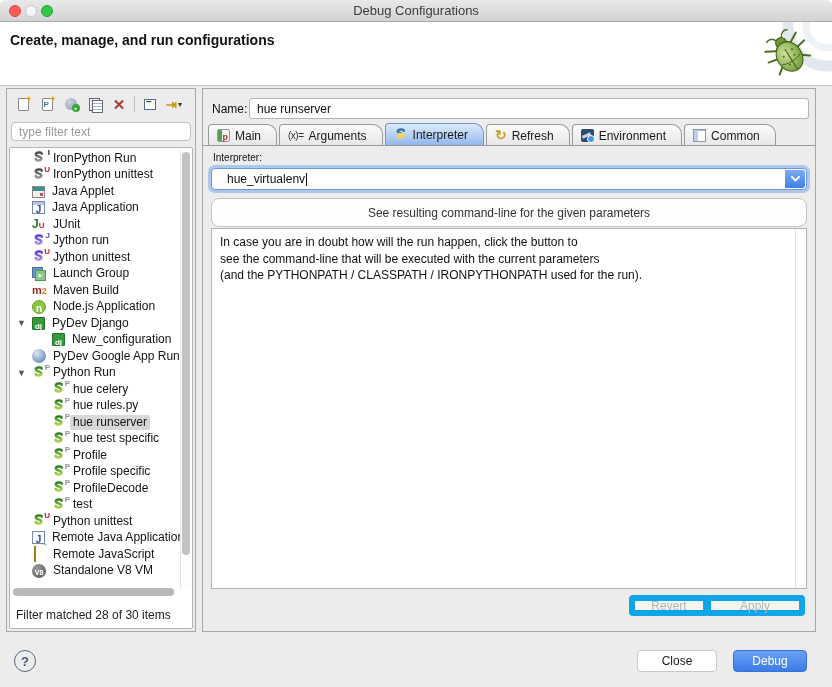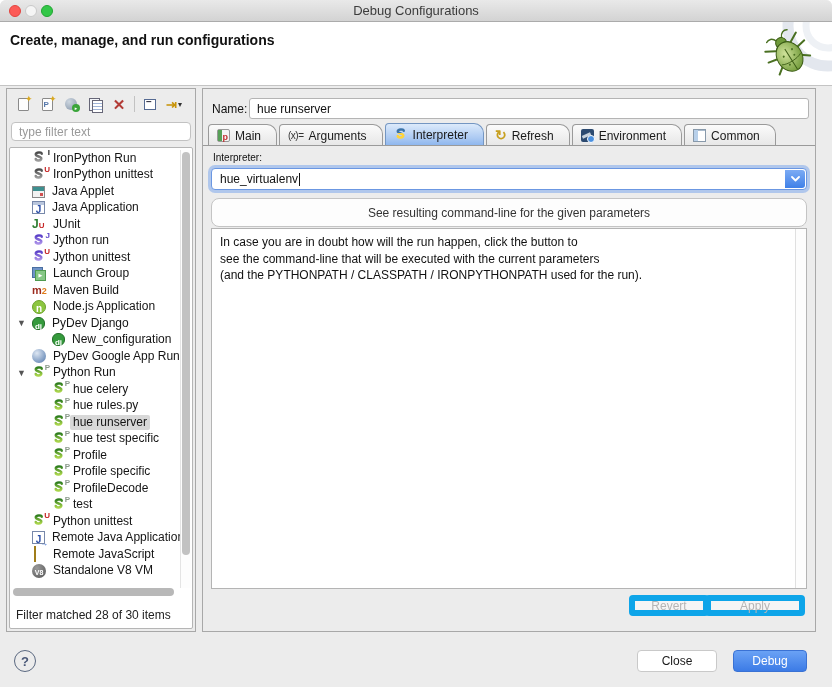--- a/index.html
+++ b/index.html
@@ -75,21 +75,21 @@
   .ic-javaapp { width:13px; height:13px; background:#fff; border:1px solid #7788aa; text-align:center; }
   .ic-javaapp b { font-size:10px; color:#2b4ea8; line-height:12px; }
   .ic-javaapp:before { content:""; position:absolute; left:0; top:0; right:0; height:3px; background:#b9c6dd; }
   .ic-junit b { font-size:12px; color:#2f7d32; } .ic-junit i { font-size:8px; color:#c62828; font-style:normal; font-weight:bold; }
   .ic-lg:before { content:""; position:absolute; left:0; top:0; width:9px; height:9px; background:#6f93c8; border:1px solid #4a6ea0; }
   .ic-lg:after { content:"▶"; position:absolute; right:0; bottom:0; width:9px; height:9px; background:#86c886;
                  border:1px solid #4f9a4f; color:#fff; font-size:5px; line-height:9px; text-align:center; }
   .ic-maven b { font-size:11px; color:#9c2b1e; } .ic-maven i { font-size:9px; color:#e07b1a; font-style:normal; font-weight:bold; }
   .ic-node { width:14px; height:14px; border-radius:50%; background:#8cc63f; border:1px solid #6da32c; text-align:center; }
   .ic-node b { color:#fff; font-size:10px; line-height:13px; }
-  .ic-dj { width:13px; height:13px; border-radius:6px; background:#359a3c; border:1px solid #237029; text-align:center; }
+  .ic-dj { width:13px; height:13px; border-radius:1px; background:#359a3c; border:1px solid #237029; text-align:center; }
   .ic-dj b { color:#fff; font-size:8px; line-height:12px; }
   .ic-gapp { width:14px; height:14px; border-radius:50%;
              background:radial-gradient(circle at 35% 30%, #dde6f2, #7a98c0 70%, #5a7aa6); }
   .ic-rjava { width:13px; height:13px; background:#fff; border:1px solid #7788aa; text-align:center; }
   .ic-rjava b { font-size:10px; color:#2b4ea8; line-height:12px; }
   .ic-rjava:after { content:"→"; position:absolute; right:-4px; bottom:-5px; font-size:8px; color:#3366cc; }
   .ic-rjs { width:10px; height:10px; margin:2px; transform:rotate(45deg);
             background:linear-gradient(#f5d76e,#c9a227); border:1px solid #a07d1a; }
   .ic-v8 { width:14px; height:14px; border-radius:50%; background:radial-gradient(circle at 35% 30%, #9a9a9a, #555); text-align:center; }
   .ic-v8 b { color:#fff; font-size:7px; line-height:13px; }
@@ -127,21 +127,21 @@
                   background:#4a90e0; border:1px solid #fff; }
   .ic-common { width:13px; height:13px; background:#fff; border:1px solid #8899aa;
                box-shadow:inset 0 4px 0 -3px #aabbcc, inset 0 8px 0 -7px #aabbcc; }
   .ic-common:before { content:""; position:absolute; left:0; top:0; width:4px; height:11px; background:#b8d0ea; }
 
   .content { position:absolute; left:0; right:0; top:56px; bottom:0; border-top:1px solid #9a9a9a; }
   .interp-label { position:absolute; left:10px; top:6px; font-size:10px; color:#111; }
   .combo { position:absolute; left:8px; right:8px; top:22px; height:22px; background:#fff;
            border:1px solid #6b97e2; border-radius:4px; box-shadow:0 0 0 3px rgba(105,155,238,0.45);
            display:flex; align-items:center; }
-  .combo-value { font-size:12px; color:#111; padding-left:8px; }
+  .combo-value { font-size:12px; color:#111; padding-left:15px; }
   .cursorbar { width:1px; height:13px; background:#111; margin-left:1px; }
   .combo-btn { position:absolute; right:1px; top:1px; bottom:1px; width:20px; border-radius:0 3px 3px 0;
                background:linear-gradient(#7cabf4,#3f80e8); display:flex; align-items:center; justify-content:center; }
   .cmdbtn { position:absolute; left:8px; right:8px; top:52px; height:29px; background:#fdfdfd;
             border:1px solid #c4c4c4; border-radius:8px; font-size:12px; color:#333;
             display:flex; align-items:center; justify-content:center;
             font-family:"Liberation Sans",sans-serif; }
   .infoarea { position:absolute; left:8px; right:8px; top:82px; bottom:42px; background:#fff;
               border:1px solid #b4b4b4; }
   .infotext { position:absolute; left:8px; top:5px; right:22px; font-size:12px; line-height:1.38; color:#111; }

